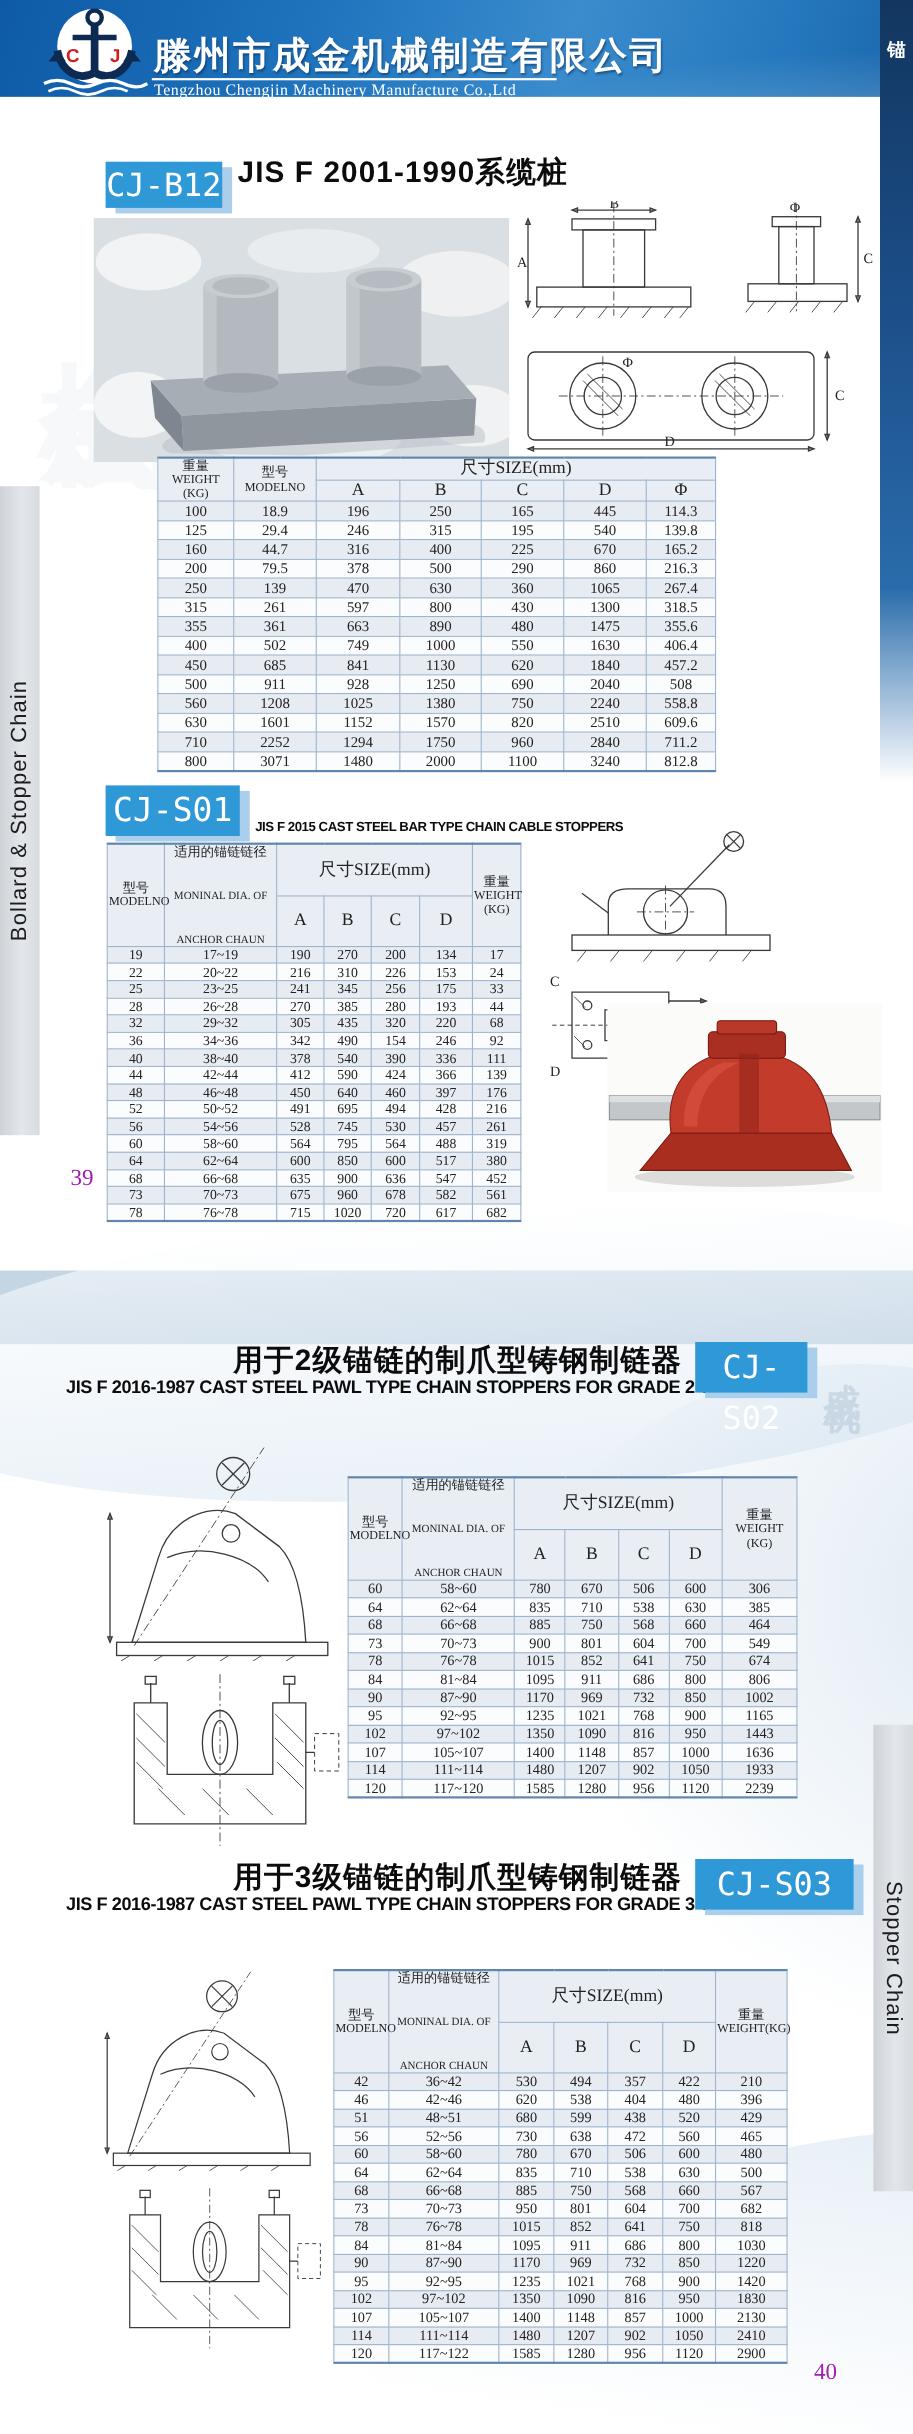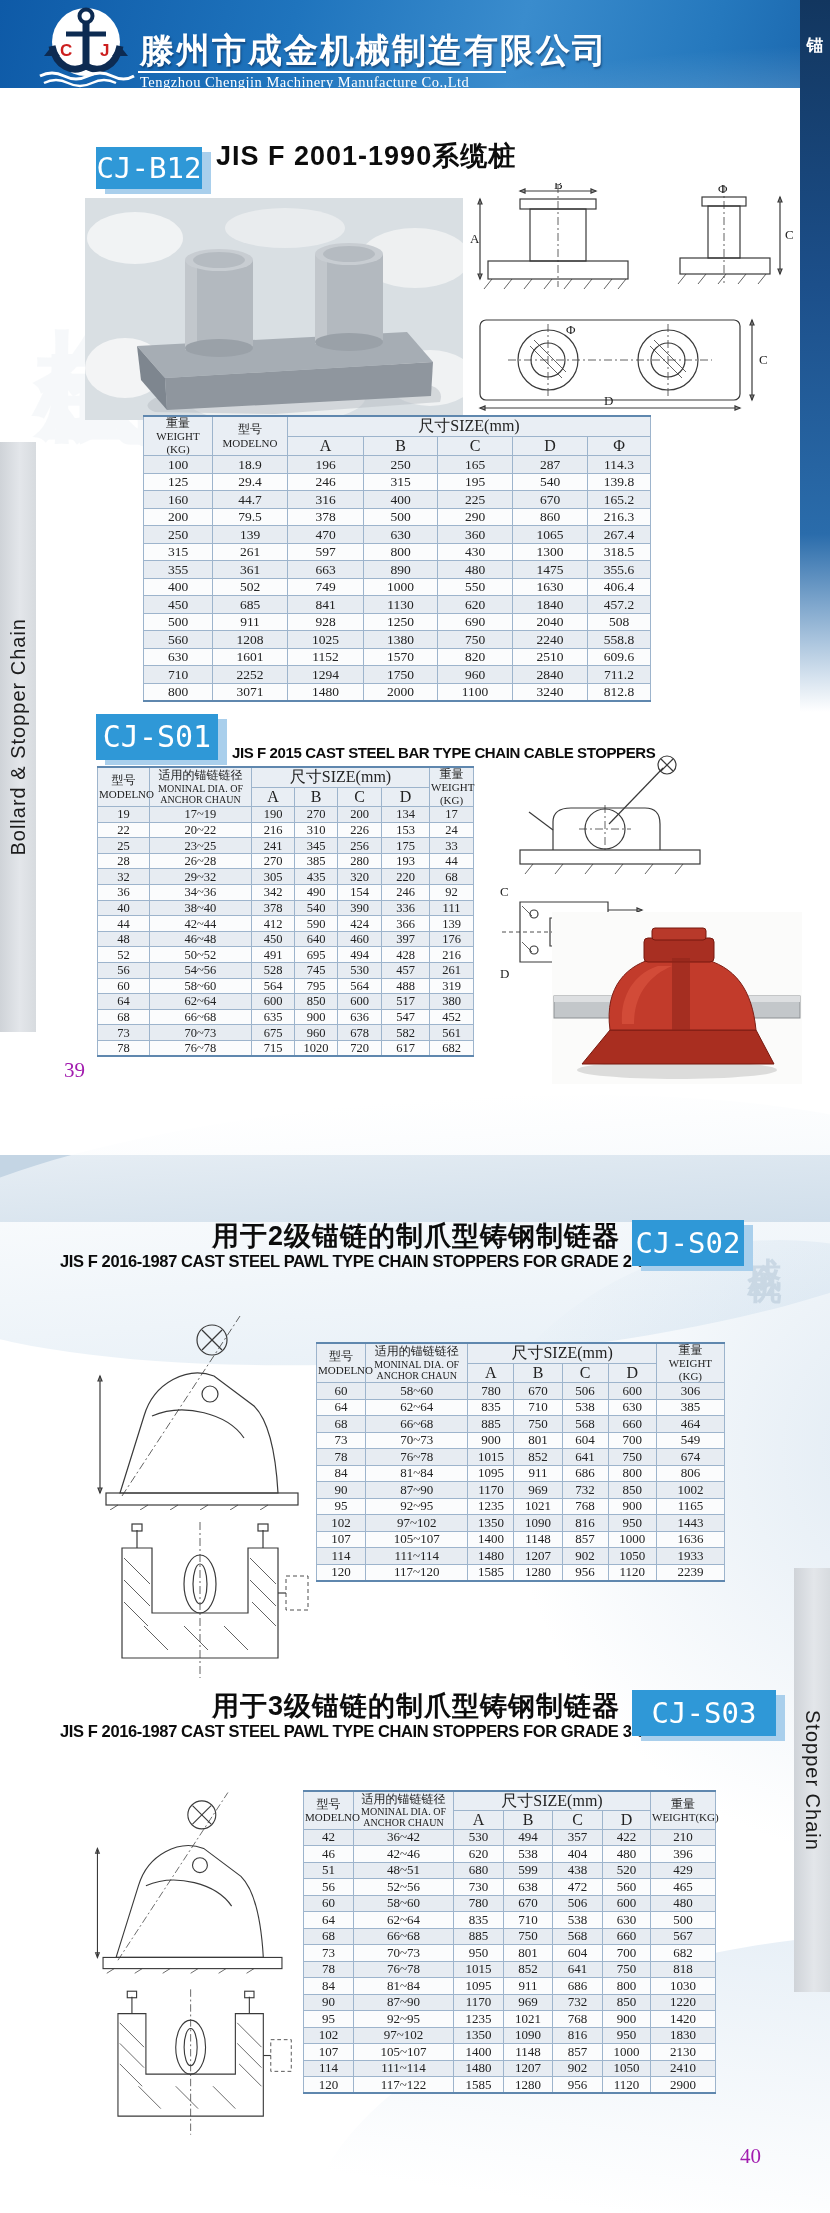--- a/index.html
+++ b/index.html
@@ -50,45 +50,45 @@
 
   .pnum { position:absolute; font-size:21px; color:#a21caf; font-family:Liberation Serif, serif; }
   .pn39 { left:64px; top:1058px; }
   .pn40 { left:740px; top:2144px; }
 
   
   .badge { position:absolute; background:#2f98d7; color:#ffffff; text-align:center;
            font-family:"DejaVu Sans Mono",monospace; box-shadow:9px 5px 0 #a9cfec; z-index:2;}
   .bdg-b12 { left:96px; top:147px; width:106px; height:42px; font-size:29px; line-height:42px; }
   .bdg-s01 { left:96px; top:714px; width:122px; height:46px; font-size:30px; line-height:46px; }
-  .bdg-s02 { left:632px; top:1220px; width:112px; height:46px; font-size:29px; line-height:46px; }
+  .bdg-s02 { left:632px; top:1220px; width:102px; height:46px; font-size:29px; line-height:46px; }
   .bdg-s03 { left:632px; top:1690px; width:144px; height:46px; font-size:29px; line-height:46px; }
   .t-cn { position:absolute; font-weight:bold; color:#0c0c0c; white-space:nowrap; z-index:2;}
   .t-en { position:absolute; font-weight:bold; color:#0c0c0c; letter-spacing:-0.4px; white-space:nowrap; z-index:2;}
   .b12-cn { left:216px; top:138px; font-size:27px; letter-spacing:1px;}
   .b12-en { left:218px; top:173px; font-size:17px;margin-top:40px; }
   .s01-cn { left:232px; top:702px; font-size:31px; letter-spacing:2px;}
-  .s01-en { left:232px; top:744px; font-size:15px; }
+  .s01-en { left:232px; top:744px; font-size:12px; }
   .right-cn { left:180px; width:440px; text-align:right; font-size:27px; letter-spacing:1px;}
   .right-en { left:60px;  width:560px; text-align:right; font-size:16.5px; }
   .s02-cn { top:1218px; } .s02-en { top:1252px; }
   .s03-cn { top:1688px; } .s03-en { top:1722px; }
 
   
   table.tbl { position:absolute; border-collapse:collapse; table-layout:fixed;
               font-family:"Liberation Serif",serif; color:#222; z-index:2; background:#fdfdfe;
               border-top:2px solid #5f87ae; border-bottom:2px solid #5f87ae; }
   .tbl th, .tbl td { border:1px solid #9db4cc; text-align:center; vertical-align:middle;
                      font-weight:normal; padding:0 1px; line-height:1.12; }
   .tbl thead th { background:#e9eef4; }
   .tbl tbody tr:nth-child(odd) { background:#e7ecf2; }
   .tbl tbody tr:nth-child(even){ background:#fbfcfd; }
   .h-cn { display:block; font-size:12px; }
   .h-en { display:block; font-size:11px; }
-  .h-sm { display:block; font-size:10px; }
+  .h-sm { display:block; font-size:10px;margin-top:28px; }
   .tb12 { left:143px; top:415px; width:507px; }
   .tb12 td { height:17.5px; font-size:13.5px; }
   .tbs01 { left:97px; top:766px; width:376px; }
   .tbs01 td { height:15.6px; font-size:12.5px; }
   .tbs02 { left:316px; top:1342px; width:409px; }
   .tbs02 td { height:16.5px; font-size:13px; }
   .tbs03 { left:303px; top:1790px; width:412px; }
   .tbs03 td { height:16.5px; font-size:13px; }
 
   
@@ -262,21 +262,21 @@
         <th>Φ</th>
       </tr>
     </thead>
     <tbody>
         <tr>
           <td>100</td>
           <td>18.9</td>
           <td>196</td>
           <td>250</td>
           <td>165</td>
-          <td>287</td>
+          <td>445</td>
           <td>114.3</td>
         </tr>
         <tr>
           <td>125</td>
           <td>29.4</td>
           <td>246</td>
           <td>315</td>
           <td>195</td>
           <td>540</td>
           <td>139.8</td>

